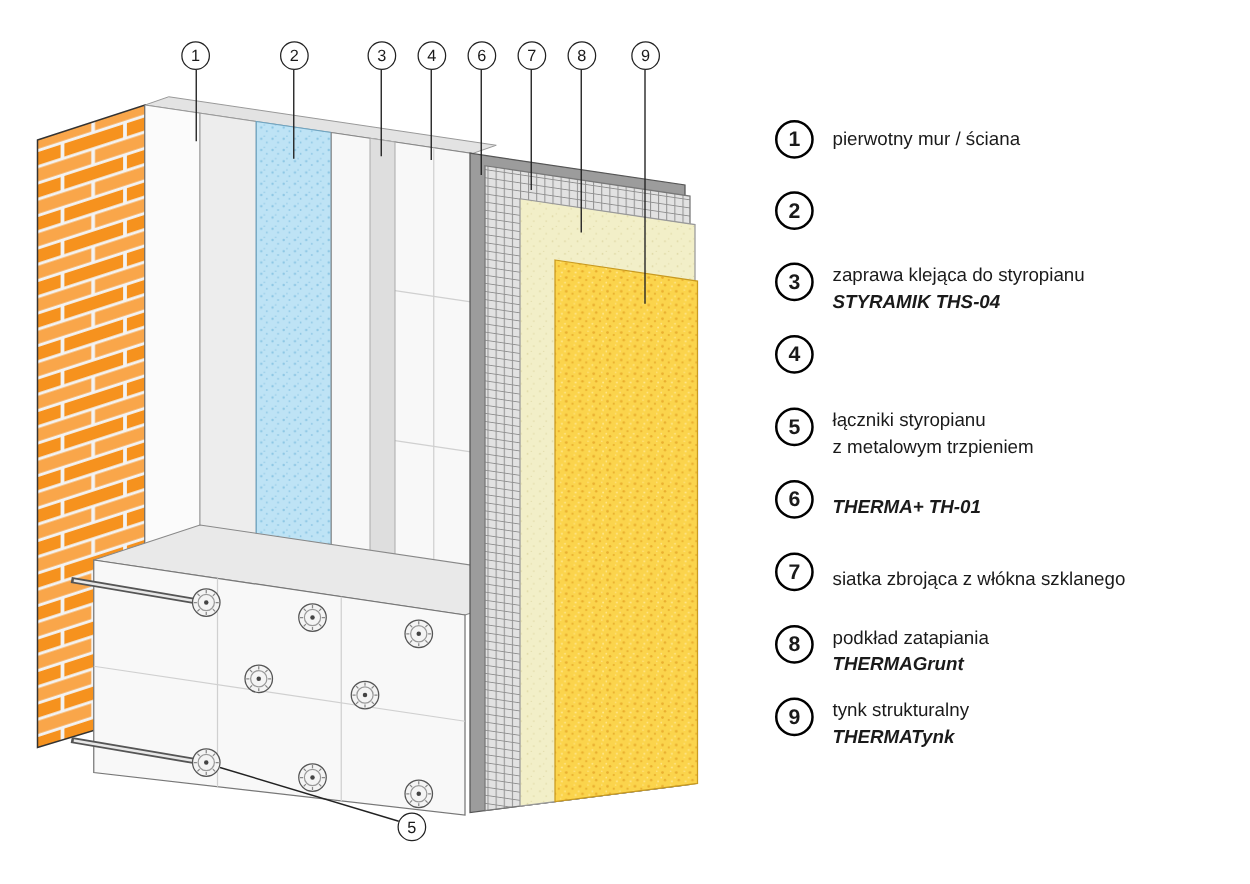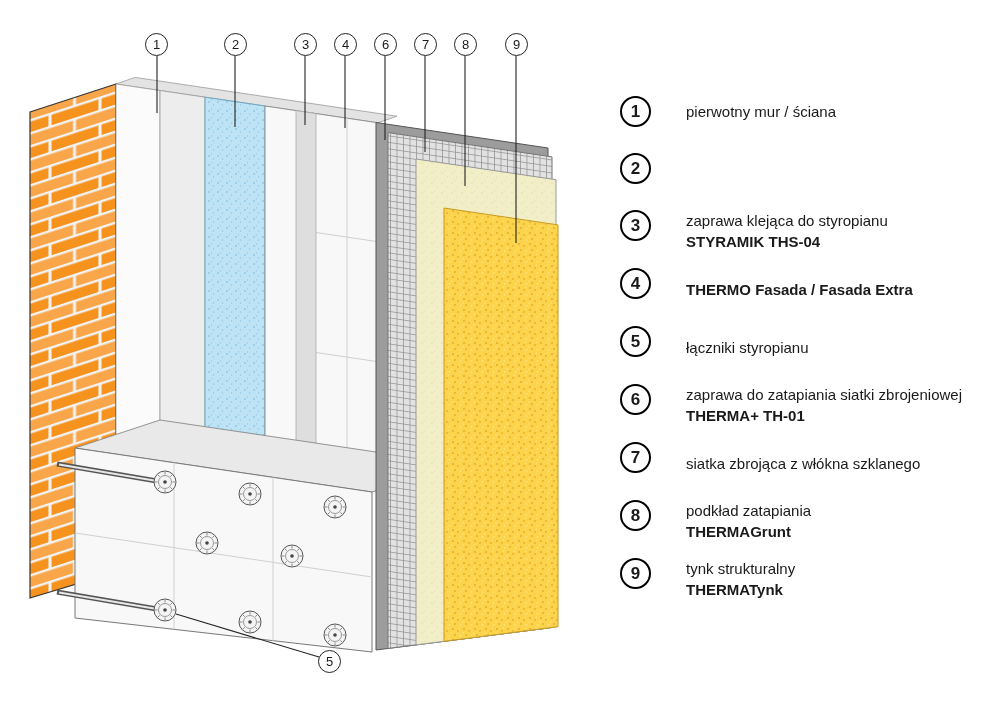--- a/index.html
+++ b/index.html
@@ -9,23 +9,23 @@
   .callout{position:absolute;width:23px;height:23px;border:1.4px solid #222;border-radius:50%;
            background:#fff;display:flex;align-items:center;justify-content:center;
            font-size:13px;line-height:1;box-sizing:border-box;}
   .legend{position:absolute;left:620px;top:96px;width:372px;}
   .legend-item{display:flex;gap:15px;}
   .legend-item.single{align-items:center;margin-bottom:26px;min-height:31px;}
   .legend-item.two{margin-bottom:16px;min-height:42px;}
   .lcircle{width:31px;height:31px;box-sizing:border-box;border:2.6px solid #000;border-radius:50%;
            background:#fff;display:flex;align-items:center;justify-content:center;
            font-weight:bold;font-size:17px;flex-shrink:0;}
-  .ltext{display:flex;flex-direction:column;justify-content:center;margin-left:20px;}
+  .ltext{display:flex;flex-direction:column;justify-content:center;}
   .l1,.l2{font-size:15px;line-height:21px;}
-  .l2.bold{font-weight:bold;}
+  .l2.bold{font-weight:bold;font-style:italic;}
 </style>
 </head>
 <body>
 
 <div class="page">
 
   <svg class="diagram" width="600" height="707" viewBox="0 0 600 707">
     <defs>
       <pattern id="pat-brick" width="50" height="26" patternUnits="userSpaceOnUse" patternTransform="skewY(-18)">
         <rect x="0" y="0" width="50" height="26" fill="#F3F3F3"></rect>
@@ -180,39 +180,38 @@
         <div class="l1">zaprawa klejąca do styropianu</div>
         <div class="l2 bold">STYRAMIK THS-04</div>
       </div>
     </div>
 
     <div class="legend-item two">
       <div class="lcircle">
           <span>4</span>
         </div>
       <div class="ltext">
-        <div class="l2 bold">THERMO Fasada / Fasada Extra</div>
       </div>
     </div>
 
     <div class="legend-item two">
       <div class="lcircle">
           <span>5</span>
         </div>
       <div class="ltext">
         <div class="l1">łączniki styropianu</div>
+        <div class="l2">z metalowym trzpieniem</div>
       </div>
     </div>
 
     <div class="legend-item two">
       <div class="lcircle">
           <span>6</span>
         </div>
       <div class="ltext">
-        <div class="l1">zaprawa do zatapiania siatki zbrojeniowej</div>
         <div class="l2 bold">THERMA+ TH-01</div>
       </div>
     </div>
 
     <div class="legend-item two">
       <div class="lcircle">
           <span>7</span>
         </div>
       <div class="ltext">
         <div class="l1">siatka zbrojąca z włókna szklanego</div>

